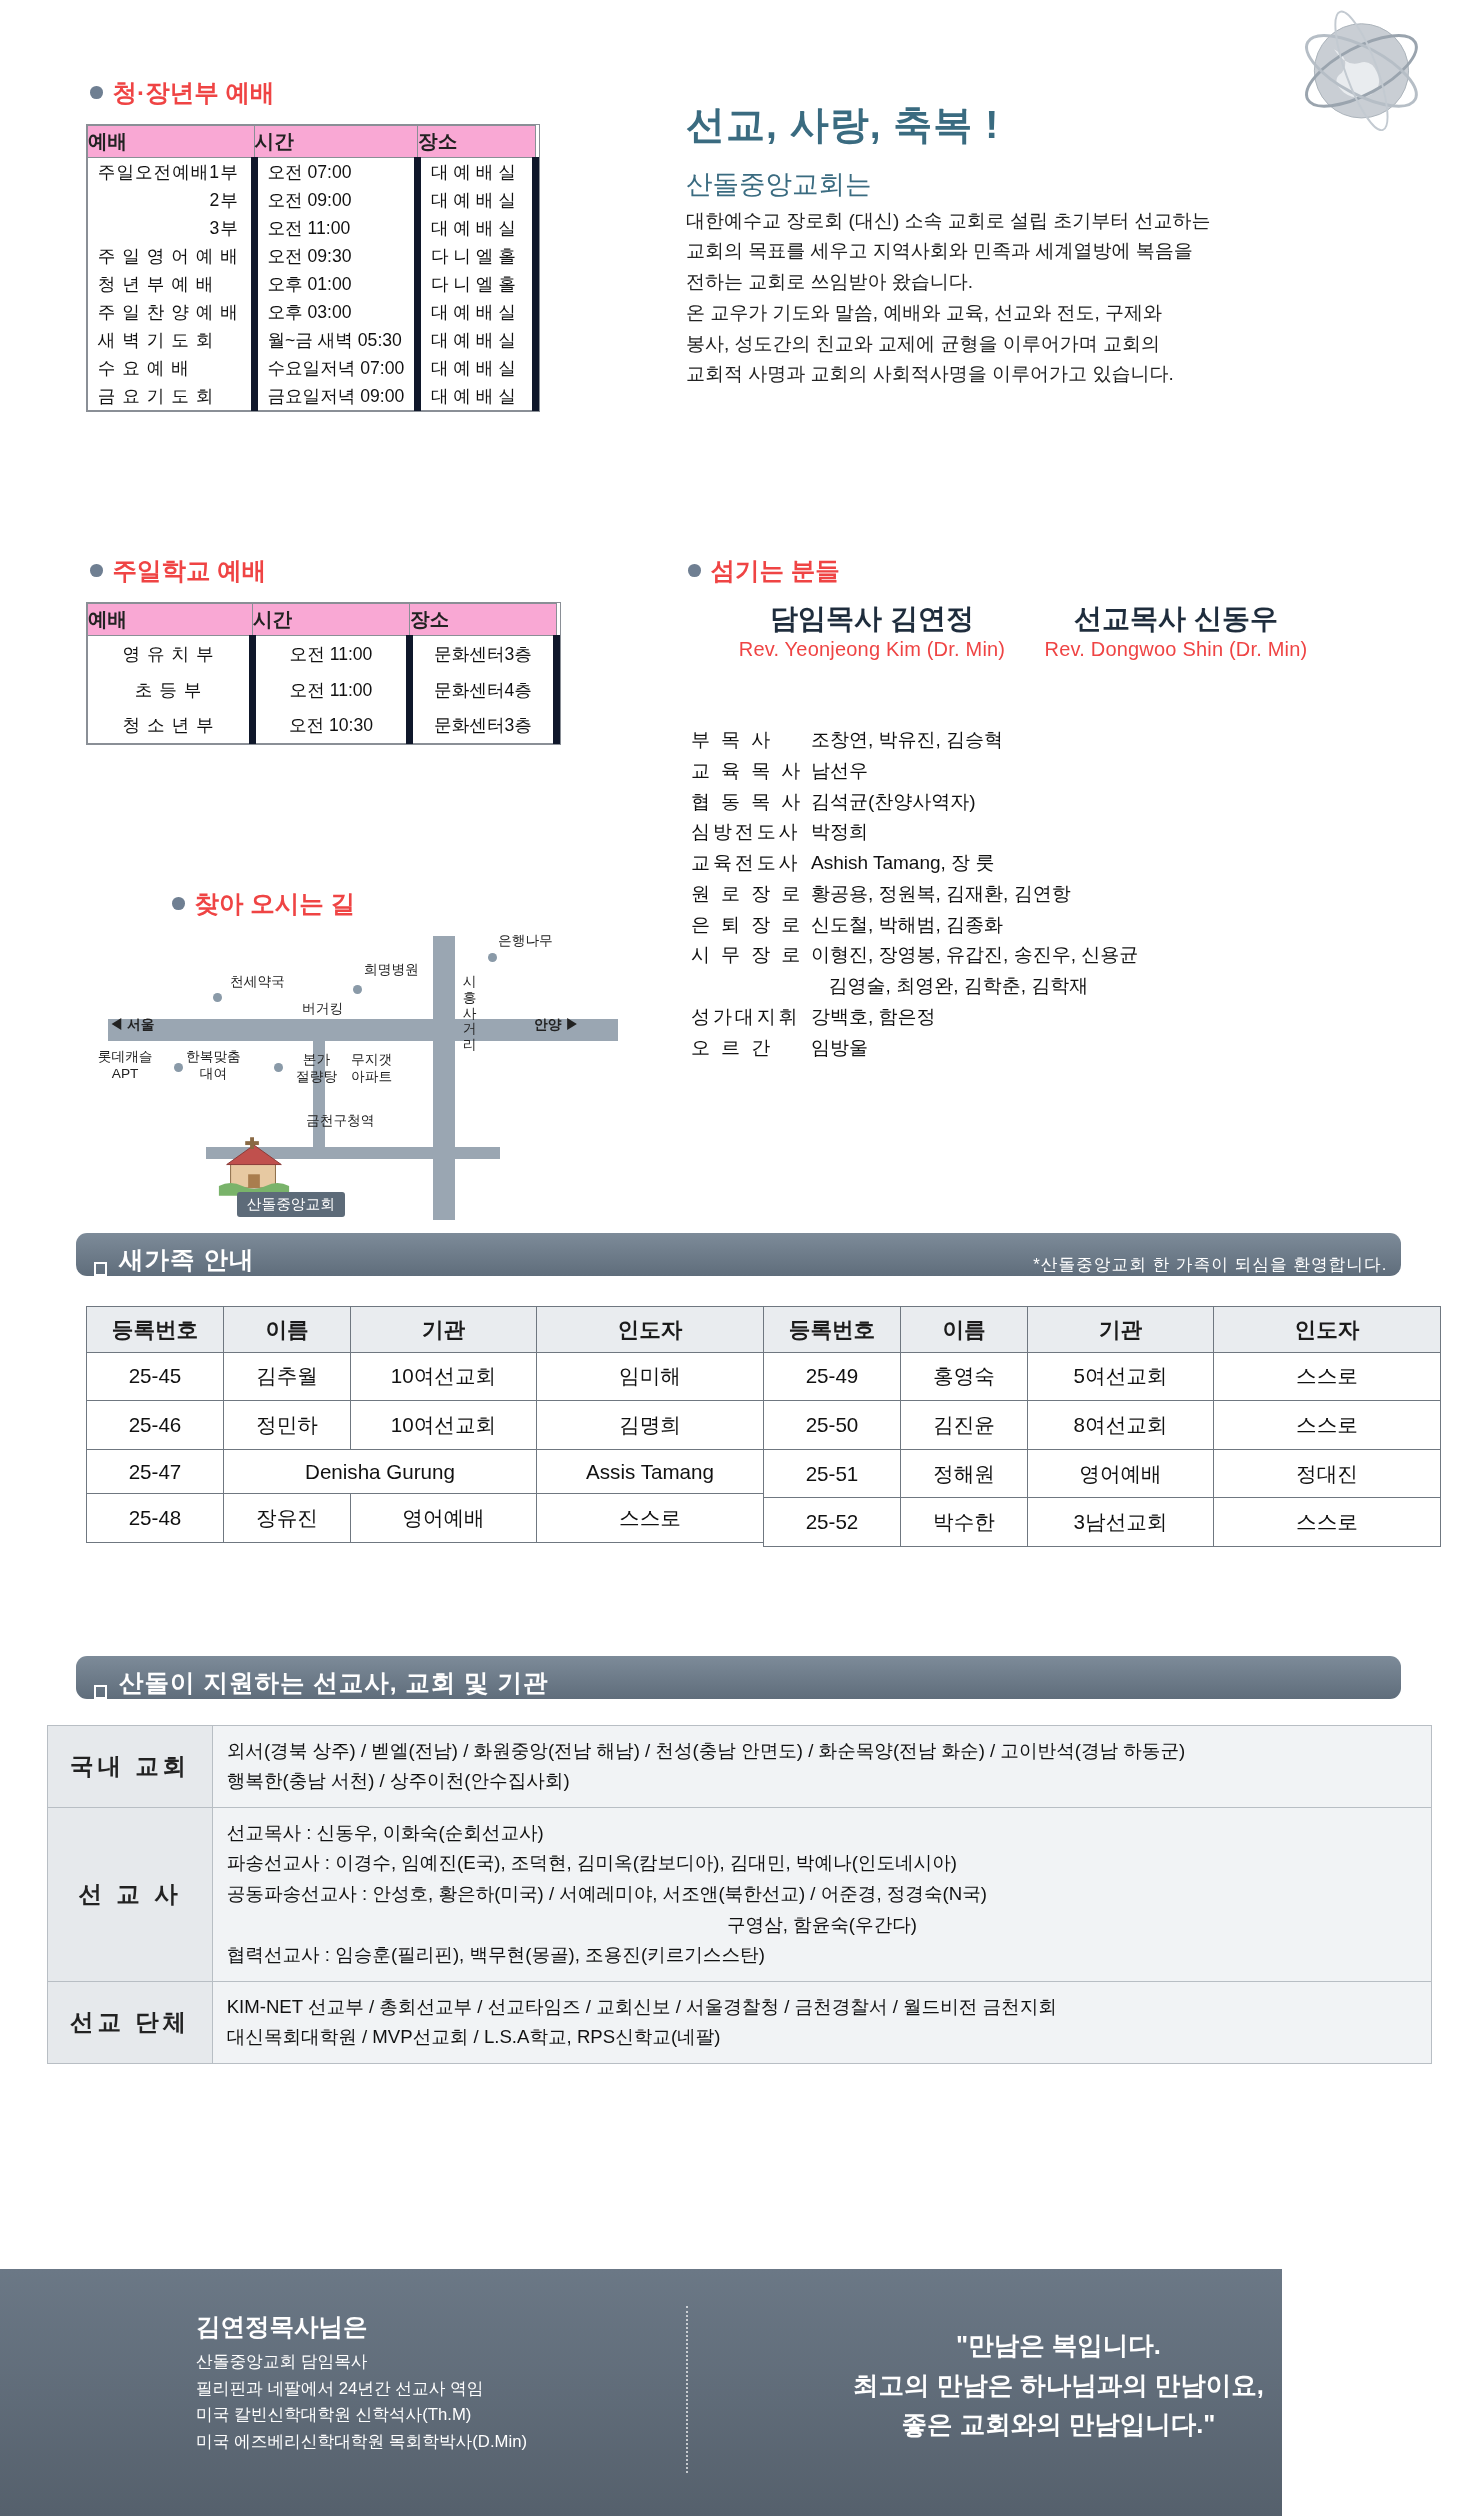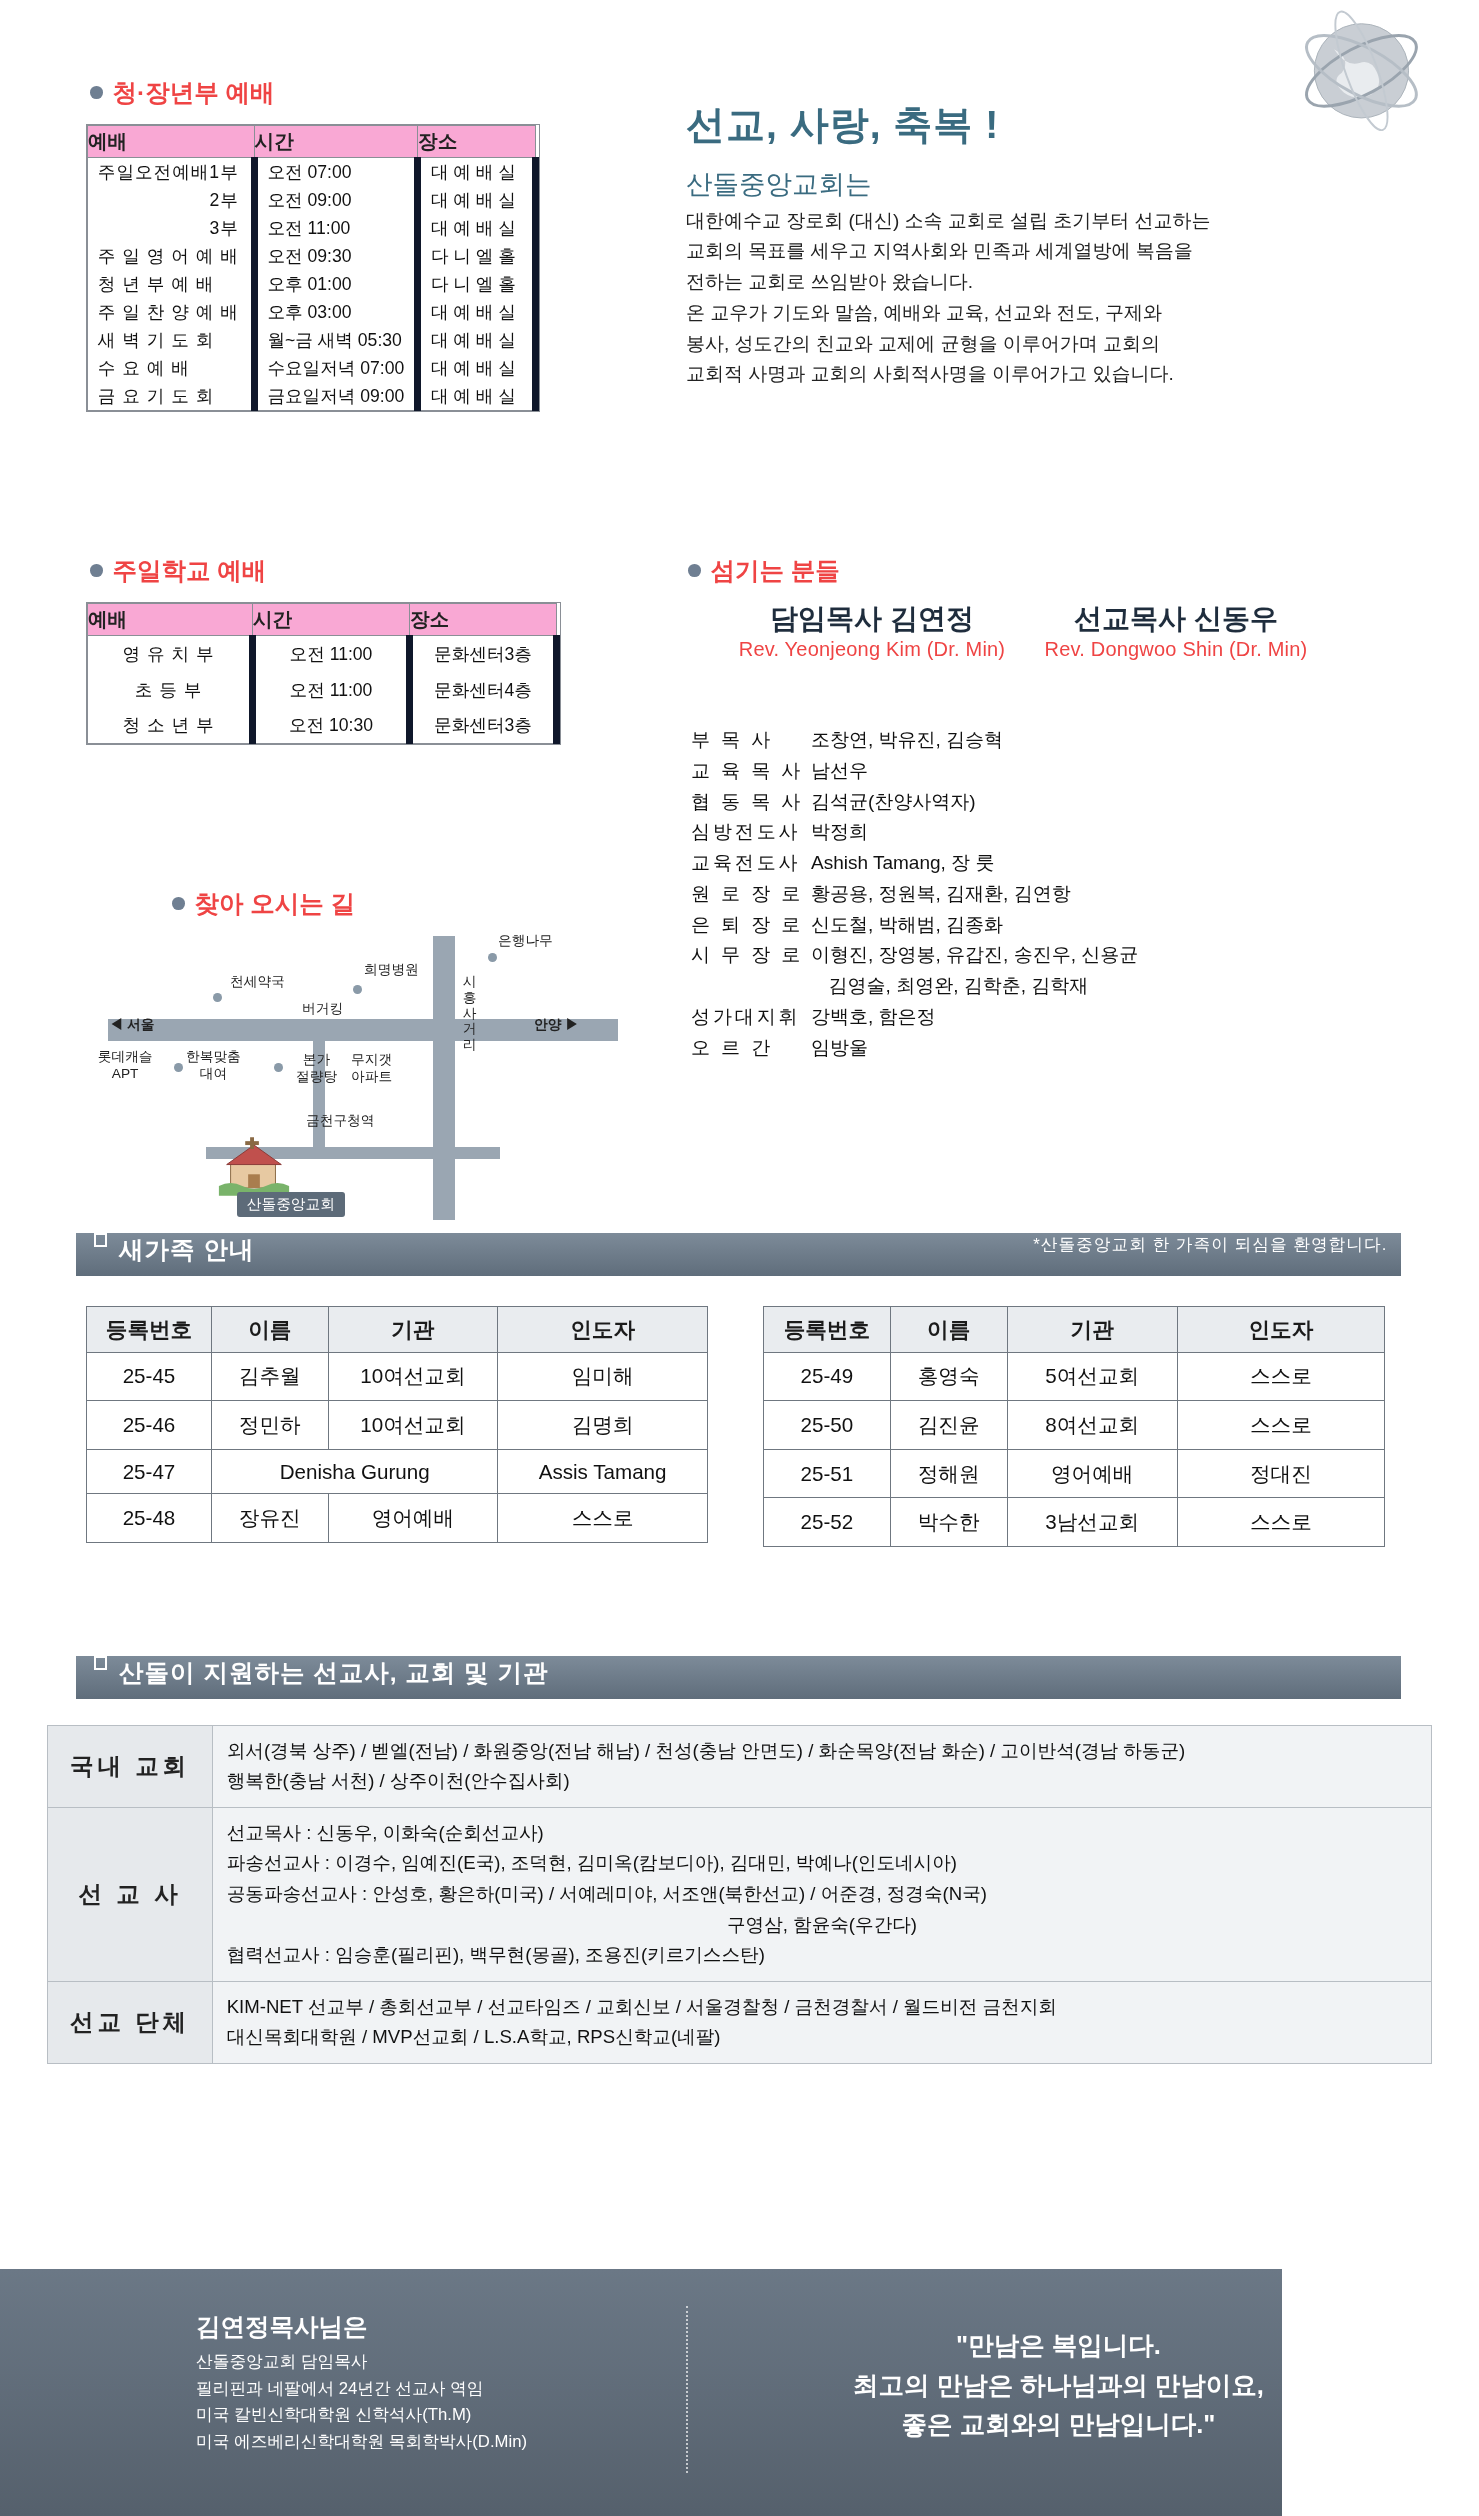--- a/index.html
+++ b/index.html
@@ -68,28 +68,29 @@
   .staff-row { display:flex; font-size: 19px; color:#111; line-height:1.62; }
   .staff-label { width: 120px; letter-spacing: 2.9px; white-space: nowrap; }
   .staff-val { flex: 1; }
   .maplabel { position:absolute; font-size: 13.7px; color:#222; white-space:nowrap; }
   .mapdot { position:absolute; width:8.8px; height:8.8px; background:#8a9aa8; border-radius:50%; }
   .road { position:absolute; background:#9aa6b2; }
 
   
   .secbar {
     background: linear-gradient(to bottom,#7d8b99,#5f6d7b);
-    height: 43px; display:flex; align-items:flex-start;
+    height: 43px; display:flex; align-items:flex-end;
     padding-left: 17.6px; color:#fff; font-size:24.5px; font-weight:bold;
     letter-spacing:1px;
+    border-radius:11px;
   }
   .secbar .sq { display:inline-block; width:13.7px; height:13.7px; border:2px solid #fff; margin-right:11.8px;}
 
   
-  table.nf { border-collapse: collapse; width: 622px; }
+  table.nf { border-collapse: collapse; width: 678px; }
   table.nf th {
     background:#e9ecef; border:1px solid #6f7780; font-size:21.6px; font-weight:bold;
     padding: 7.8px 0; color:#1b1b1b; text-align:center;
   }
   table.nf td {
     border:1px solid #6f7780; font-size:20.6px; padding: 9.8px 0; text-align:center; color:#111;
   }
 
   
   table.mis { border-collapse: collapse; width: 1385px; }

